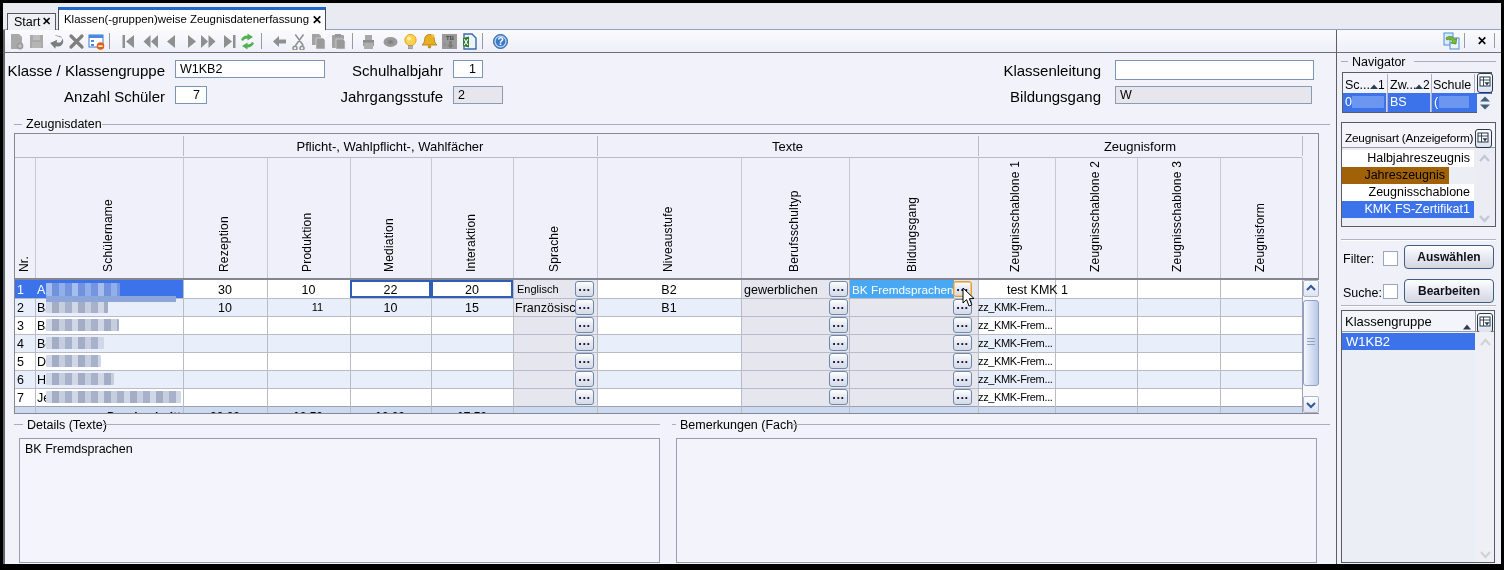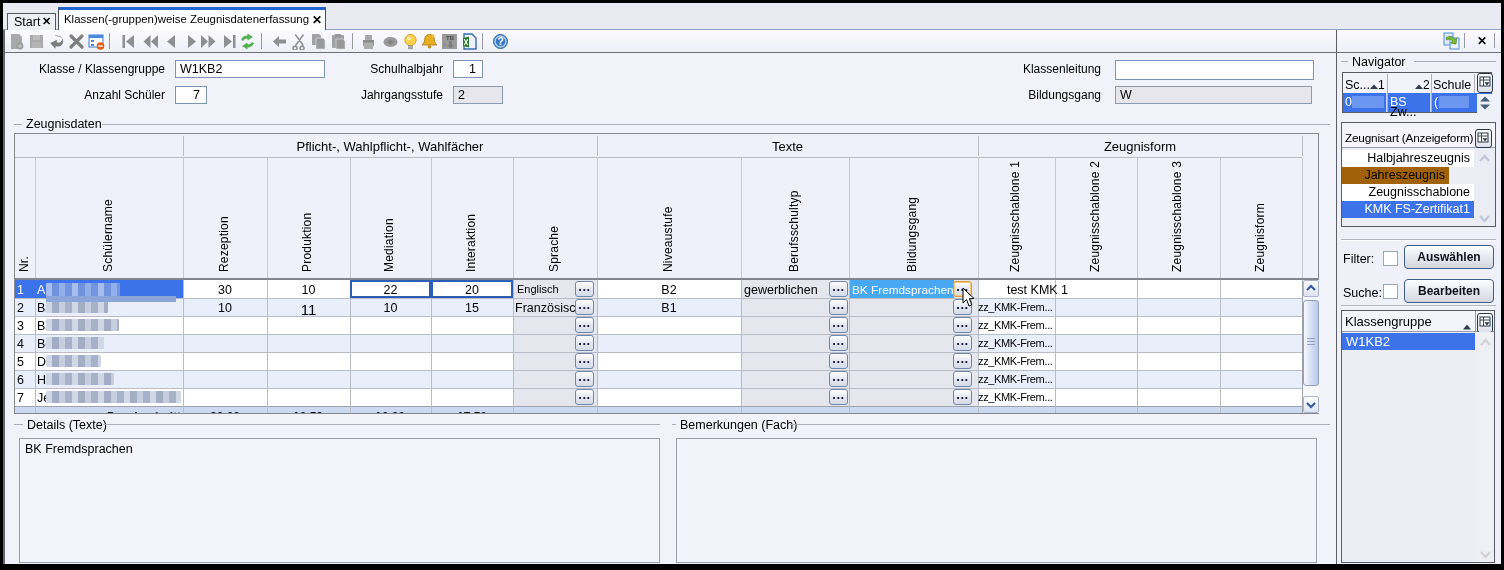--- a/index.html
+++ b/index.html
@@ -1,21 +1,21 @@
 <!DOCTYPE html>
 <html><head>
 <meta charset="utf-8">
 <style>
 html,body{margin:0;padding:0;}
 body{width:1504px;height:570px;position:relative;overflow:hidden;
   font-family:"Liberation Sans", sans-serif;background:#f2f3fa;font-size:12px;color:#000;}
 .abs{position:absolute;}
 .frame{background:#000;z-index:90;}
 .sep{position:absolute;width:1px;background:#989aa2;}
-.lbl{position:absolute;font-size:12px;white-space:nowrap;}
+.lbl{position:absolute;font-size:15px;white-space:nowrap;}
 .btn3{position:absolute;width:19px;height:16px;border:1px solid #6f87a8;border-radius:3px;
   background:linear-gradient(#ffffff,#e7eaf2 45%,#d6dbe8);box-sizing:border-box;
   font-size:13px;text-align:center;line-height:10px;color:#141436;font-weight:700;letter-spacing:0.5px;}
 .vtxt{position:absolute;writing-mode:vertical-rl;transform:rotate(180deg);
   font-size:12px;white-space:nowrap;width:14px;letter-spacing:0.2px;}
 .cell{position:absolute;font-size:12px;white-space:nowrap;overflow:hidden;}
 .blur1{background:#7fa2e8;background-image:repeating-linear-gradient(90deg, rgba(255,255,255,0.30) 0 6px, rgba(70,100,190,0.25) 6px 13px, rgba(255,255,255,0.14) 13px 19px, rgba(90,115,200,0.28) 19px 26px);}
 .blurg{background:#b7c2d8;background-image:repeating-linear-gradient(90deg, rgba(255,255,255,0.35) 0 6px, rgba(110,120,150,0.28) 6px 13px, rgba(240,240,245,0.25) 13px 19px, rgba(130,140,170,0.30) 19px 26px);}
 </style>
 </head>
@@ -268,21 +268,21 @@
 <div class="cell" style="left:517px;top:283px;color:#000;font-size:11px;">Englisch</div>
 <div class="btn3" style="left:575px;top:281px;">...</div>
 <div class="cell" style="left:597px;top:283px;color:#000;font-size:12.5px;width:144px;text-align:center;">B2</div>
 <div class="cell" style="left:744px;top:283px;color:#000;font-size:12.5px;">gewerblichen</div>
 <div class="btn3" style="left:829px;top:281px;">...</div>
 <div class="abs" style="left:850px;top:280px;width:104px;height:18px;background:#48a8f3;"></div>
 <div class="cell" style="left:852px;top:283px;color:#fff;font-size:11.8px;">BK Fremdsprachen</div>
 <div class="btn3" style="left:953px;top:281px;border-color:#e39b38;box-shadow:0 0 0 1px #f5c97c inset;">...</div>
 <div class="cell" style="left:978px;top:283px;color:#000;font-size:12.5px;width:77px;text-align:center;padding-left:21px;">test KMK 1</div>
 <div class="cell" style="left:183px;top:301px;color:#000;font-size:12.5px;width:84px;text-align:center;">10</div>
-<div class="cell" style="left:267px;top:301px;color:#000;font-size:15px;width:83px;text-align:center;">11</div>
+<div class="cell" style="left:276px;top:301px;color:#000;font-size:11px;width:83px;text-align:center;">11</div>
 <div class="cell" style="left:350px;top:301px;color:#000;font-size:12.5px;width:81px;text-align:center;">10</div>
 <div class="cell" style="left:431px;top:301px;color:#000;font-size:12.5px;width:82px;text-align:center;">15</div>
 <div class="cell" style="left:515px;top:301px;color:#000;font-size:12.5px;">Französisch</div>
 <div class="btn3" style="left:575px;top:299px;">...</div>
 <div class="cell" style="left:597px;top:301px;color:#000;font-size:12.5px;width:144px;text-align:center;">B1</div>
 <div class="btn3" style="left:829px;top:299px;">...</div>
 <div class="btn3" style="left:953px;top:299px;">...</div>
 <div class="cell" style="left:978px;top:301px;color:#000;font-size:11px;letter-spacing:-0.35px;width:76px;">zz_KMK-Frem...</div>
 <div class="btn3" style="left:575px;top:317px;">...</div>
 <div class="btn3" style="left:829px;top:317px;">...</div>
@@ -349,21 +349,21 @@
 <div class="abs" style="left:1341px;top:61px;width:7px;height:1px;background:#abacb8;"></div>
 <div class="abs" style="left:1352px;top:55px;font-size:12.5px;">Navigator</div>
 <div class="abs" style="left:1414px;top:61px;width:82px;height:1px;background:#abacb8;"></div>
 <div class="abs" style="left:1342px;top:72px;width:150px;height:41px;border:1px solid #5a5b63;background:#f3f4fb;box-sizing:border-box;"></div>
 <div class="abs" style="left:1343px;top:93px;width:148px;height:19px;background:#3c73eb;"></div>
 <div class="abs" style="left:1345px;top:78px;font-size:12.5px;">Sc...</div>
 <div class="abs" style="left:1369px;top:80px;"><svg width="10" height="8">
         <path d="M1 6 L5 1.5 L9 6 Z" fill="#2c3e50"></path>
       </svg></div>
 <div class="abs" style="left:1378px;top:78px;font-size:12px;">1</div>
-<div class="abs" style="left:1390px;top:78px;font-size:12.5px;margin-top:27px;">Zw...</div>
+<div class="abs" style="left:1390px;top:78px;font-size:12.5px;">Zw...</div>
 <div class="abs" style="left:1414px;top:80px;"><svg width="10" height="8">
         <path d="M1 6 L5 1.5 L9 6 Z" fill="#2c3e50"></path>
       </svg></div>
 <div class="abs" style="left:1423px;top:78px;font-size:12px;">2</div>
 <div class="abs" style="left:1433px;top:78px;font-size:12.5px;">Schule</div>
 <div class="abs" style="left:1387px;top:74px;width:1px;height:38px;background:#b0b1bc;"></div>
 <div class="abs" style="left:1431px;top:74px;width:1px;height:38px;background:#b0b1bc;"></div>
 <div class="abs" style="left:1474px;top:74px;width:1px;height:19px;background:#b0b1bc;"></div>
 <div class="abs" style="left:1477px;top:73px;width:16px;height:20px;background:linear-gradient(#fefefe,#dde1ee);border:1px solid #27384a;border-radius:3px;box-sizing:border-box;">
 <svg width="13" height="13" viewBox="0 0 13 13" style="margin:2px 0 0 0.5px;">

